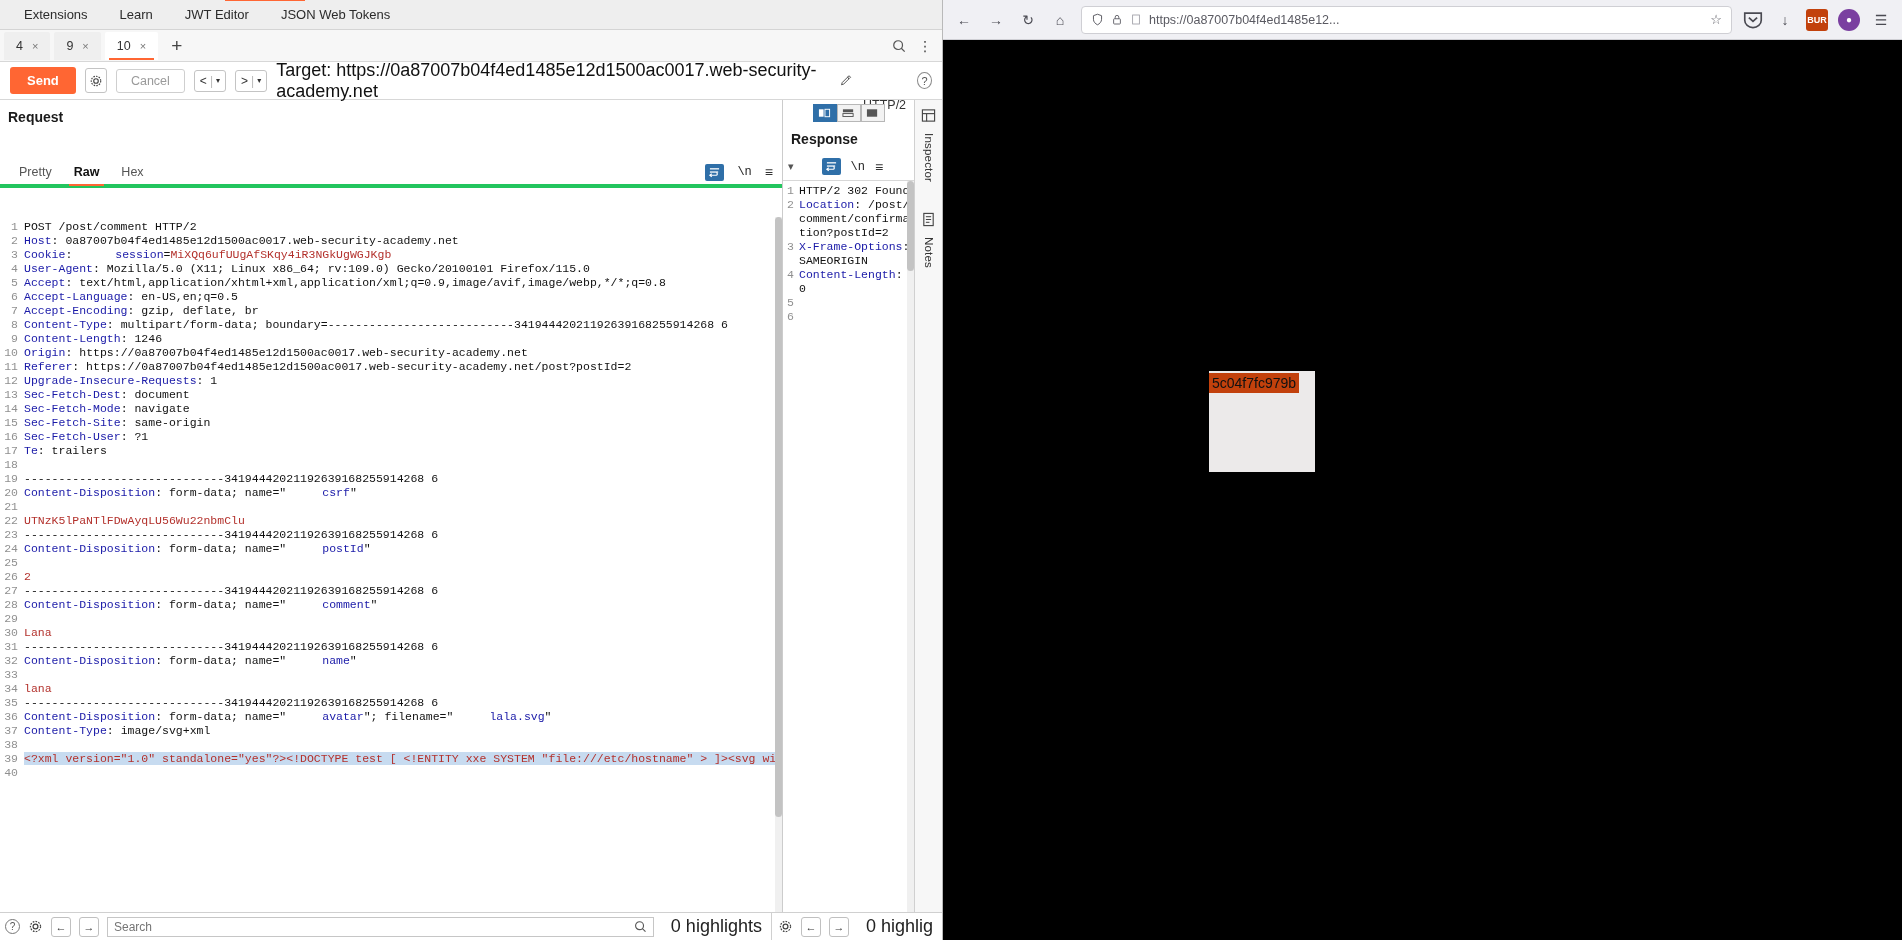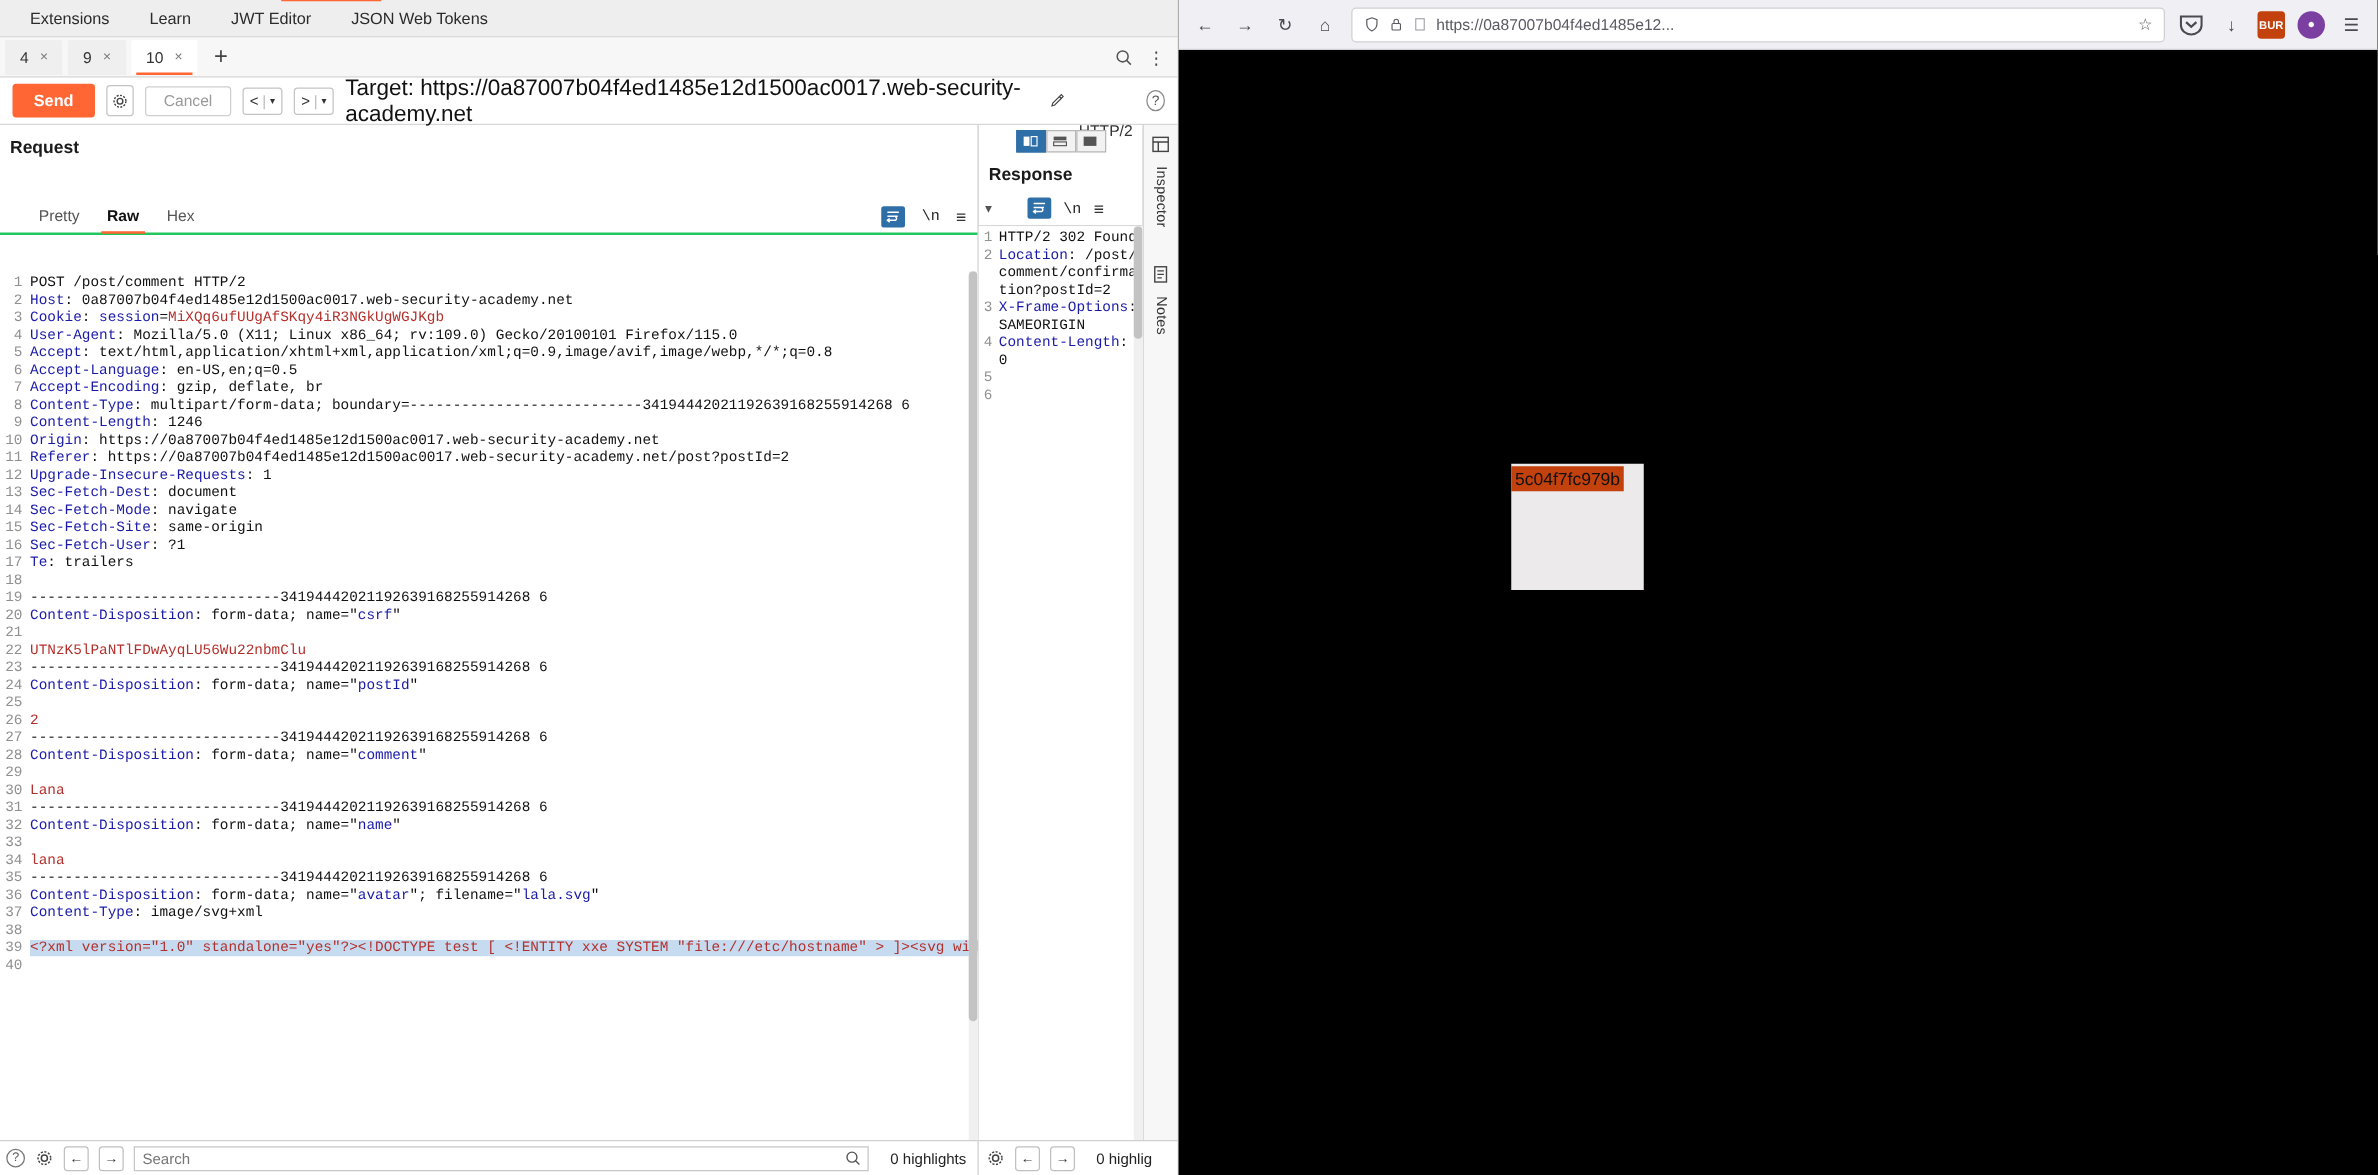--- a/index.html
+++ b/index.html
@@ -40,57 +40,57 @@
   .panes { flex:1; display:flex; min-height:0; }
   .reqpane { width:783px; display:flex; flex-direction:column; border-right:1px solid #cccccc; min-height:0;gap:29px; }
   .resppane { flex:1; display:flex; flex-direction:column; min-height:0; }
 
   .panehdr { padding:9px 0 6px 8px; font-weight:bold; font-size:14px; }
   .resphdr-row { display:flex; align-items:center; height:22px; justify-content:center; gap:0; padding-top:3px; }
   .viewtoggle { display:flex; }
   .vt { width:24px; height:18px; border:1px solid #b7b7b7; background:#f2f2f2; display:flex; align-items:center; justify-content:center; }
   .vt.active { background:#2f6fa8; border-color:#2f6fa8; }
 
-  .subtabrow { display:flex; align-items:center; border-bottom:2px solid #22c55e; height:28px; padding-left:20px; }
+  .subtabrow { display:flex; align-items:center; border-bottom:4px solid #22c55e; height:28px; padding-left:8px; }
   .stab { font-size:12.5px; color:#555; padding:0 11px; height:27px; line-height:27px; position:relative; }
   .stab.sel { color:#111; font-weight:bold; }
   .stab.sel:after { content:""; position:absolute; left:6px; right:6px; bottom:0; height:2px; background:#ff6633; }
   .stabtools { margin-left:auto; display:flex; align-items:center; gap:13px; padding-right:9px; }
   .wrapico { width:19px; height:17px; background:#2f6fa8; border-radius:2px; display:flex; align-items:center; justify-content:center; }
   .nl { font-size:12px; color:#222; font-family:"Liberation Mono", monospace; }
   .burger { font-size:14px; color:#333; }
 
   .resp-subtabrow { display:flex; align-items:center; border-bottom:1px solid #d7d7d7; height:28px; padding-left:5px; gap:10px; }
   .chev { color:#555; font-size:11px; }
 
   .editor { flex:1; overflow:hidden; position:relative; background:#fff; font-family:"Liberation Mono","DejaVu Sans Mono",monospace; font-size:11.5px; line-height:14px; }
   .codelines { padding-top:3px; }
   .cl { display:flex; white-space:pre; }
   .ln { width:24px; min-width:24px; text-align:right; padding-right:6px; color:#909090; user-select:none; }
   .ln-r { width:16px; min-width:16px; text-align:right; padding-right:5px; color:#909090; }
   .code { white-space:pre; }
   .k { color:#1a1aa8; }
   .v { color:#111; }
   .red { color:#b3312c; }
-  .blu { color:#1a1aa8; }
+  .blu { color:#1a1aa8;margin-left:36px; }
   .hl { background:#c7dbf0; color:#b3312c; }
   .respwrap { white-space:pre-wrap; word-break:break-all; }
 
   .vscroll { position:absolute; right:0; top:0; width:7px; height:100%; background:#f0f0f0; }
   .vthumb { position:absolute; right:0; width:7px; background:#c3c3c3; border-radius:4px; }
 
   .sidebarv { width:28px; border-left:1px solid #d0d0d0; background:#f7f7f7; display:flex; flex-direction:column; align-items:center; padding-top:8px; gap:10px; }
   .vlabel { writing-mode:vertical-rl; font-size:11.5px; color:#333; letter-spacing:.2px; }
 
   .statusbar { height:28px; border-top:1px solid #d0d0d0; display:flex; align-items:center; background:#fff; }
   .sb-left { width:783px; display:flex; align-items:center; gap:8px; padding-left:5px; border-right:1px solid #d0d0d0; height:28px; }
   .sb-right { flex:1; display:flex; align-items:center; gap:8px; padding-left:6px; height:28px; }
   .srchbox { flex:1; height:20px; border:1px solid #c6c6c6; background:#fff; display:flex; align-items:center; padding:0 6px; }
   .srchbox input { border:none; outline:none; width:100%; font-size:12px; color:#333; font-family:"Liberation Sans",sans-serif; }
-  .hl-count { font-size:12px; color:#222; padding:0 9px; white-space:nowrap; }
+  .hl-count { font-size:18px; color:#222; padding:0 9px; white-space:nowrap; }
   .circ { width:15px; height:15px; border:1px solid #777; border-radius:50%; font-size:10px; display:flex; align-items:center; justify-content:center; color:#555; }
   .arrbtn { width:20px; height:20px; border:1px solid #c0c0c0; border-radius:3px; background:#fff; display:flex; align-items:center; justify-content:center; font-size:11px; color:#333; }
 
   
   .browser { width:959px; height:940px; display:flex; flex-direction:column; background:#000; }
   .bnav { height:40px; background:#f0f0f4; display:flex; align-items:center; gap:10px; padding:0 10px; border-bottom:1px solid #cfcfd4; }
   .bico { width:22px; height:22px; display:flex; align-items:center; justify-content:center; color:#4a4a52; font-size:14px; }
   .urlbar { flex:1; height:28px; background:#fff; border:1px solid #cfcfd4; border-radius:4px; display:flex; align-items:center; gap:7px; padding:0 9px; }
   .urltext { font-size:12.5px; color:#5a5a62; white-space:nowrap; overflow:hidden; }
   .bext { width:22px; height:22px; border-radius:3px; display:flex; align-items:center; justify-content:center; font-size:11px; }

